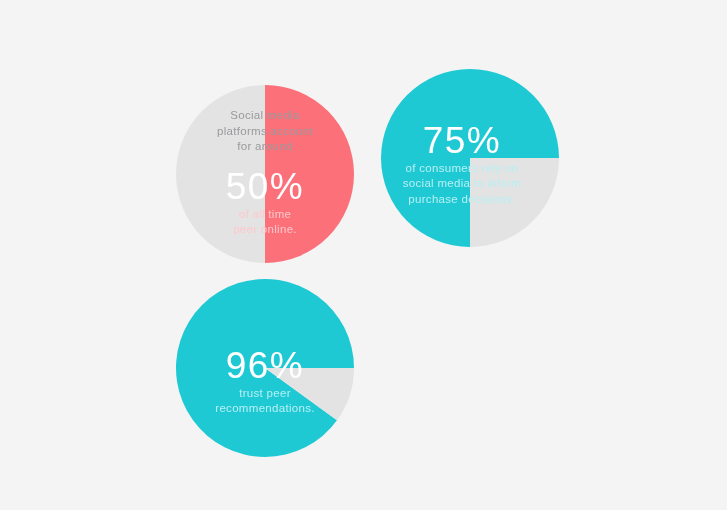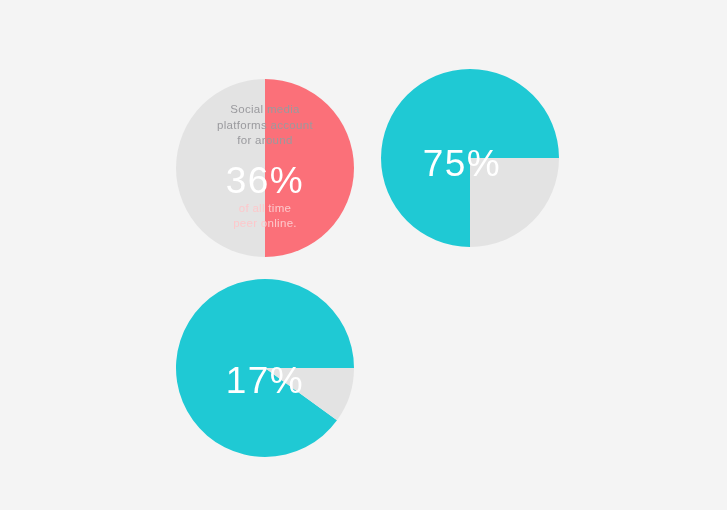--- a/index.html
+++ b/index.html
@@ -25,21 +25,21 @@
     left: 0;
     top: 0;
     width: 727px;
     height: 510px;
   }
   .chart-cell {
     position: absolute;
     width: 184px;
     height: 184px;
   }
-  .chart-cell.pos-0 { left: 173px; top: 76px; }
+  .chart-cell.pos-0 { left: 173px; top: 82px; }
   .chart-cell.pos-1 { left: 378px; top: 66px; }
   .chart-cell.pos-2 { left: 173px; top: 276px; }
   .chart-cell.pos-3 { left: 378px; top: 276px; }
 
   .pie-svg {
     position: absolute;
     left: 0;
     top: 0;
     width: 184px;
     height: 184px;
@@ -110,42 +110,47 @@
       <div class="chart-cell pos-0">
         <svg class="pie-svg" viewBox="0 0 184 184">
           <path d="M 92 92 L 92 3 A 89 89 0 0 1 92 181 Z" fill="#fb7079"></path>
           <path d="M 92 92 L 92 181 A 89 89 0 0 1 91.99999999999999 3 Z" fill="#e3e3e3"></path>
         </svg>
         <div class="chart-labels layout-split">
           <p class="lead-text">Social media
 platforms account
 for around</p>
           <div class="block-50">
-            <p class="pct-value">36%</p>
+            <p class="pct-value">50%</p>
             <p class="pct-caption cap-soft-coral">of all time
 peer online.</p>
           </div>
         </div>
       </div>
       <div class="chart-cell pos-1">
         <svg class="pie-svg" viewBox="0 0 184 184">
           <path d="M 92 92 L 181 92 A 89 89 0 1 0 91.99999999999999 181 Z" fill="#1fc9d4"></path>
           <path d="M 92 92 L 91.99999999999999 181 A 89 89 0 0 0 181 92.00000000000003 Z" fill="#e3e3e3"></path>
         </svg>
         <div class="chart-labels">
           <div class="block-75 offset-left">
             <p class="pct-value">75%</p>
+            <p class="pct-caption cap-soft-teal">of consumers rely on
+social media to inform
+purchase decisions.</p>
           </div>
         </div>
       </div>
       <div class="chart-cell pos-2">
         <svg class="pie-svg" viewBox="0 0 184 184">
           <path d="M 92 92 L 181 92 A 89 89 0 1 0 164.0025124993703 144.31288745403015 Z" fill="#1fc9d4"></path>
           <path d="M 92 92 L 164.0025124993703 144.31288745403015 A 89 89 0 0 0 181 92.00000000000003 Z" fill="#e3e3e3"></path>
         </svg>
         <div class="chart-labels">
           <div class="block-90">
-            <p class="pct-value">17%</p>
+            <p class="pct-value">96%</p>
+            <p class="pct-caption cap-soft-teal">trust peer
+recommendations.</p>
           </div>
         </div>
       </div>
     </div>
 </div>
 
 </body></html>

